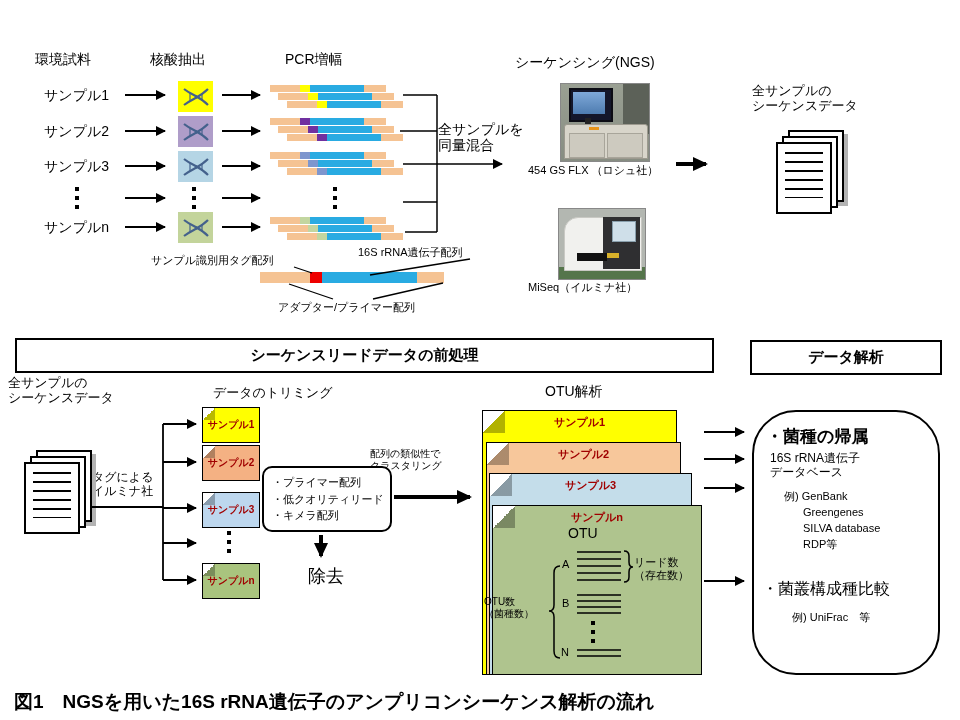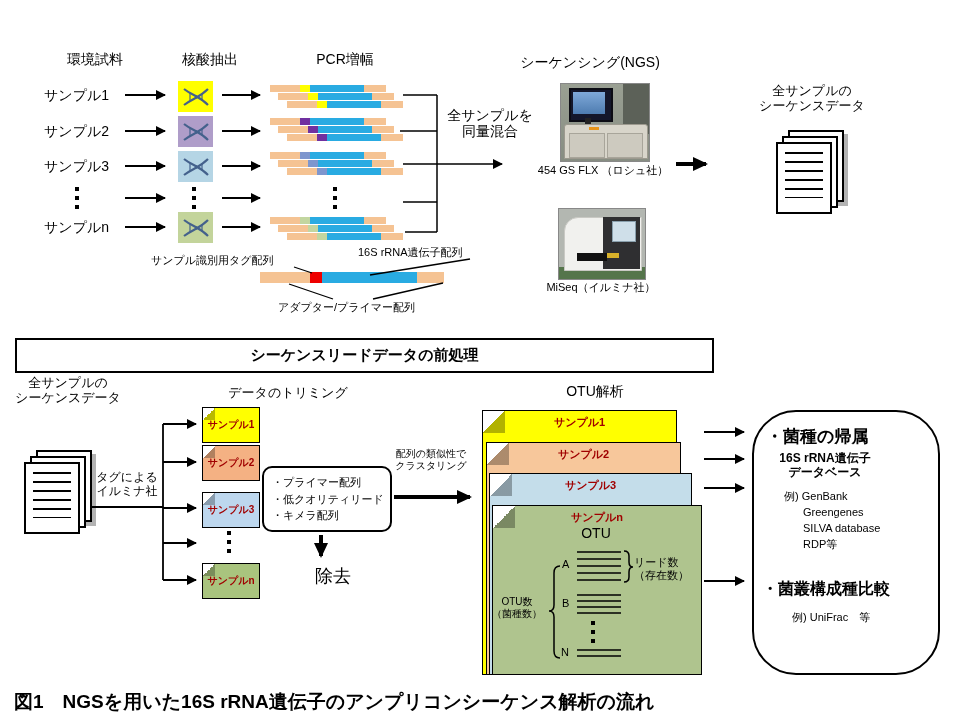--- a/index.html
+++ b/index.html
@@ -1,19 +1,19 @@
 <!DOCTYPE html>
 <html><head>
 <meta charset="utf-8">
 <style>
   html,body{margin:0;padding:0;background:#fff}
   .canvas{position:relative;width:960px;height:720px;background:#fff;
     font-family:"Liberation Sans",sans-serif;color:#000;overflow:hidden}
   .abs{position:absolute}
-  .ctr{text-align:center}
+  .ctr{}
   .lh{line-height:1.15}
   svg.connectors{position:absolute;left:0;top:0;z-index:3;pointer-events:none}
   .titlebox{border:2px solid #000;display:flex;align-items:center;justify-content:center;
     font-weight:bold;font-size:15px;background:#fff;z-index:2}
   .hdr{font-size:14px;white-space:nowrap}
   .samplelabel{font-size:14px;white-space:nowrap}
   .dna-box{width:35px;height:31px;display:flex;align-items:center;justify-content:center;z-index:2}
   .dna-s1{background:#FFFF00}.dna-s2{background:#AF9DC9}.dna-s3{background:#B5D5E5}.dna-sn{background:#C3D49B}
   .abar{height:7px;display:flex;margin-bottom:1px}
   .seg-adapter{background:#F5C393}
@@ -295,21 +295,21 @@
         <span class="seg-adapter w-ad2"></span>
       </div>
     <div class="abar" style="margin-left:17px">
         <span class="seg-adapter w-ad1"></span>
         <span class="tag-sn w-tag"></span>
         <span class="seg-gene w-gene"></span>
         <span class="seg-adapter w-ad2"></span>
       </div>
   </div>
 
-  <div class="abs ctr lh" style="left:438px;top:107px;width:104px;font-size:14px">
+  <div class="abs ctr lh" style="left:438px;top:121px;width:104px;font-size:14px">
     <div>全サンプルを</div>
     <div>同量混合</div>
   </div>
 
   <div class="abs photo" style="left:560px;top:83px;width:88px;height:77px;background:linear-gradient(#9aa093,#878d82)">
     <div class="abs" style="left:62px;top:0;width:26px;height:50px;background:#5c6158"></div>
     <div class="abs" style="left:8px;top:4px;width:40px;height:30px;background:#14172b;border:2px solid #0c0c14">
       <div class="abs" style="left:2px;top:2px;width:32px;height:22px;background:linear-gradient(#7fa9d9,#4e7cb0)"></div>
     </div>
     <div class="abs" style="left:24px;top:34px;width:6px;height:6px;background:#222"></div>
@@ -351,20 +351,23 @@
     <span class="seg-tagred" style="width:12px"></span>
     <span class="seg-gene" style="width:95px"></span>
     <span class="seg-adapter" style="width:27px"></span>
   </div>
   <div class="abs smalllabel" style="left:278px;top:300px">アダプター/プライマー配列</div>
 
   <div class="abs titlebox" style="left:15px;top:338px;width:695px;height:31px">
     <span>シーケンスリードデータの前処理</span>
   </div>
 
+  <div class="abs titlebox" style="left:750px;top:340px;width:188px;height:31px">
+    <span>データ解析</span>
+  </div>
 
   <div class="abs ctr midlabel lh" style="left:8px;top:376px;width:120px">
     <div>全サンプルの</div>
     <div>シーケンスデータ</div>
   </div>
 
   <div class="abs docs" style="left:24px;top:450px;width:66px;height:84px">
     <div class="docpage" style="left:12px;top:0;box-shadow:4px 4px 0 #b3b3b3"></div>
     <div class="docpage" style="left:6px;top:6px"></div>
     <div class="docpage" style="left:0;top:12px">
@@ -437,28 +440,28 @@
     <div>OTU数</div>
     <div>（菌種数）</div>
   </div>
   <div class="abs lh" style="left:634px;top:556px;width:70px;font-size:11px;z-index:2">
     <div>リード数</div>
     <div>（存在数）</div>
   </div>
 
   <div class="abs bubble" style="left:752px;top:410px;width:184px;height:261px"></div>
   <div class="abs" style="left:766px;top:425px;font-size:17px;font-weight:bold;z-index:2">・菌種の帰属</div>
-  <div class="abs ctr lh" style="left:770px;top:452px;width:110px;font-size:12px;font-weight:bold;z-index:2">
+  <div class="abs ctr lh" style="left:770px;top:452px;width:110px;font-size:12px;font-weight:normal;z-index:2">
     <div>16S rRNA遺伝子</div>
     <div>データベース</div>
   </div>
   <div class="abs lh" style="left:784px;top:489px;font-size:11px;line-height:1.45;z-index:2">
     <div>例) GenBank</div>
     <div style="padding-left:19px">Greengenes</div>
     <div style="padding-left:19px">SILVA database</div>
     <div style="padding-left:19px">RDP等</div>
   </div>
-  <div class="abs" style="left:762px;top:579px;font-size:16px;font-weight:bold;z-index:2">・菌叢構成種比較</div>
+  <div class="abs" style="left:762px;top:579px;font-size:16px;font-weight:normal;z-index:2">・菌叢構成種比較</div>
   <div class="abs" style="left:792px;top:610px;font-size:11px;z-index:2">例) UniFrac　等</div>
 
   <div class="abs cap" style="left:14px;top:689px">図1　NGSを用いた16S rRNA遺伝子のアンプリコンシーケンス解析の流れ</div>
 
 </div>
 
 </body></html>

